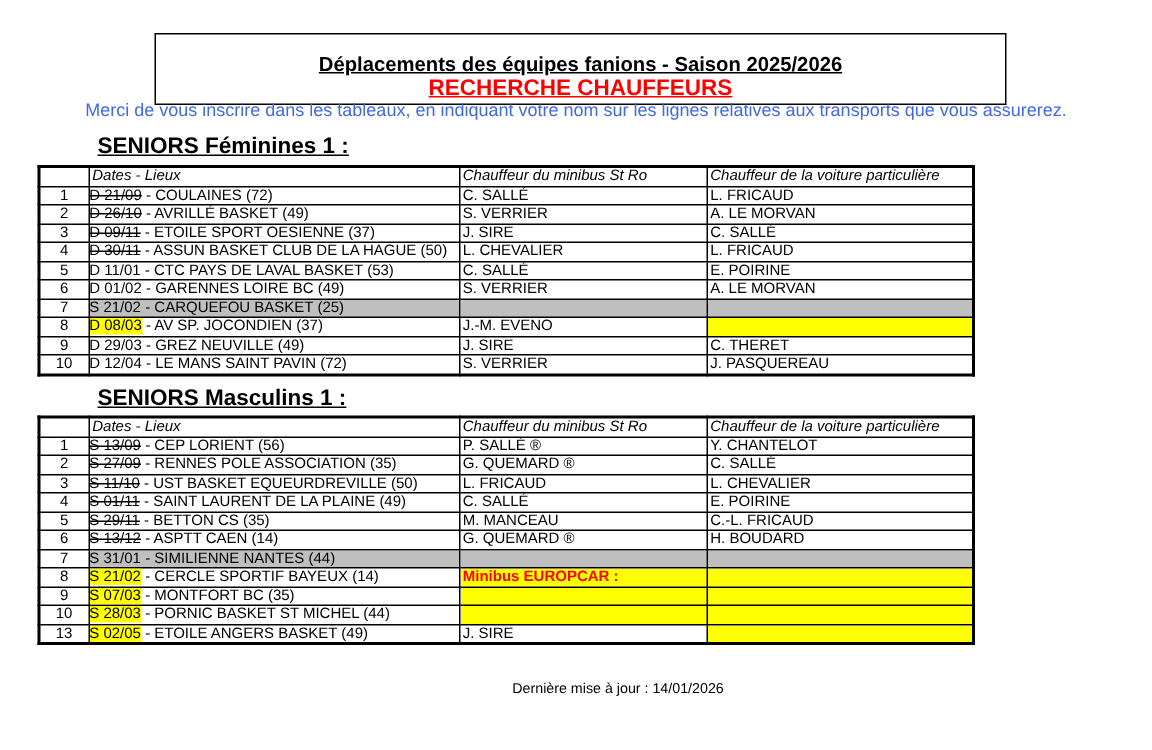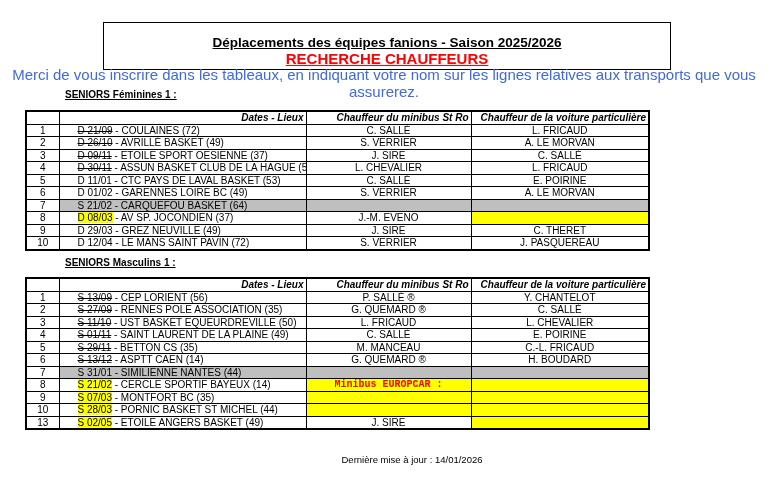--- a/index.html
+++ b/index.html
@@ -15,46 +15,46 @@
     font-family:"Liberation Sans", sans-serif;color:#000;overflow:hidden;
   }
   .title-box{
     position:absolute;left:103px;top:22px;width:566px;
     border:1px solid var(--border);text-align:center;padding:12px 0 3px 0;
   }
   .doc-title{font-size:13.5px;font-weight:bold;text-decoration:underline;line-height:16px;}
   .doc-subtitle{font-size:15px;font-weight:bold;text-decoration:underline;color:var(--red);line-height:15px;}
   .instruction{
     position:absolute;left:0;top:66px;width:768px;text-align:center;
-    color:var(--blue);font-size:15px;
+    color:var(--blue);font-size:12px;
   }
   .section-title{
-    position:absolute;left:65px;font-size:10px;font-weight:bold;text-decoration:underline;
+    position:absolute;left:65px;font-size:15px;font-weight:bold;text-decoration:underline;
   }
   .st1{top:89px;}
   .st2{top:257px;}
   table.t{
     position:absolute;left:25px;border-collapse:collapse;table-layout:fixed;
     width:623px;font-size:10px;border:2px solid var(--border);
   }
   .t1{top:110px;}
   .t2{top:277px;}
   .t th,.t td{
     border:1px solid var(--border);height:11.5px;line-height:11px;
     padding:0 2px;overflow:hidden;white-space:nowrap;
   }
-  .t th{font-style:italic;font-weight:bold;text-align:right;margin-left:32px;}
+  .t th{font-style:italic;font-weight:normal;text-align:left;margin-left:32px;}
   td.num{text-align:center;}
-  td.lieu{text-align:left;padding-left:18px;}
-  td.chauffeur{text-align:center;}
+  td.lieu{text-align:left;padding-left:0;}
+  td.chauffeur{}
   .strike{text-decoration:line-through;}
   .hl-date{background:var(--yellow);}
   .gray{background:var(--gray);}
   .ycell{background:var(--yellow);}
-  .redbold{color:var(--red);font-weight:bold;font-family:Liberation Mono, monospace;}
+  .redbold{color:var(--red);font-weight:bold;}
   .footer{
     position:absolute;left:0;top:454px;width:768px;text-align:center;font-size:9.5px;padding-left:28px;
   }
 </style>
 </head>
 <body>
 
 <div class="title-box">
   <div class="doc-title">Déplacements des équipes fanions - Saison 2025/2026</div>
   <div class="doc-subtitle">RECHERCHE CHAUFFEURS</div>
@@ -110,21 +110,21 @@
         <td class="chauffeur">E. POIRINE</td>
       </tr>
       <tr>
         <td class="num">6</td>
         <td class="lieu"><span>D 01/02</span><span> - GARENNES LOIRE BC (49)</span></td>
         <td class="chauffeur">S. VERRIER</td>
         <td class="chauffeur">A. LE MORVAN</td>
       </tr>
       <tr>
         <td class="num">7</td>
-        <td class="lieu gray"><span>S 21/02</span><span> - CARQUEFOU BASKET (64)</span></td>
+        <td class="lieu gray"><span>S 21/02</span><span> - CARQUEFOU BASKET (25)</span></td>
         <td class="chauffeur gray"></td>
         <td class="chauffeur gray"></td>
       </tr>
       <tr>
         <td class="num">8</td>
         <td class="lieu"><span class="hl-date">D 08/03</span><span> - AV SP. JOCONDIEN (37)</span></td>
         <td class="chauffeur">J.-M. EVENO</td>
         <td class="chauffeur ycell"></td>
       </tr>
       <tr>

